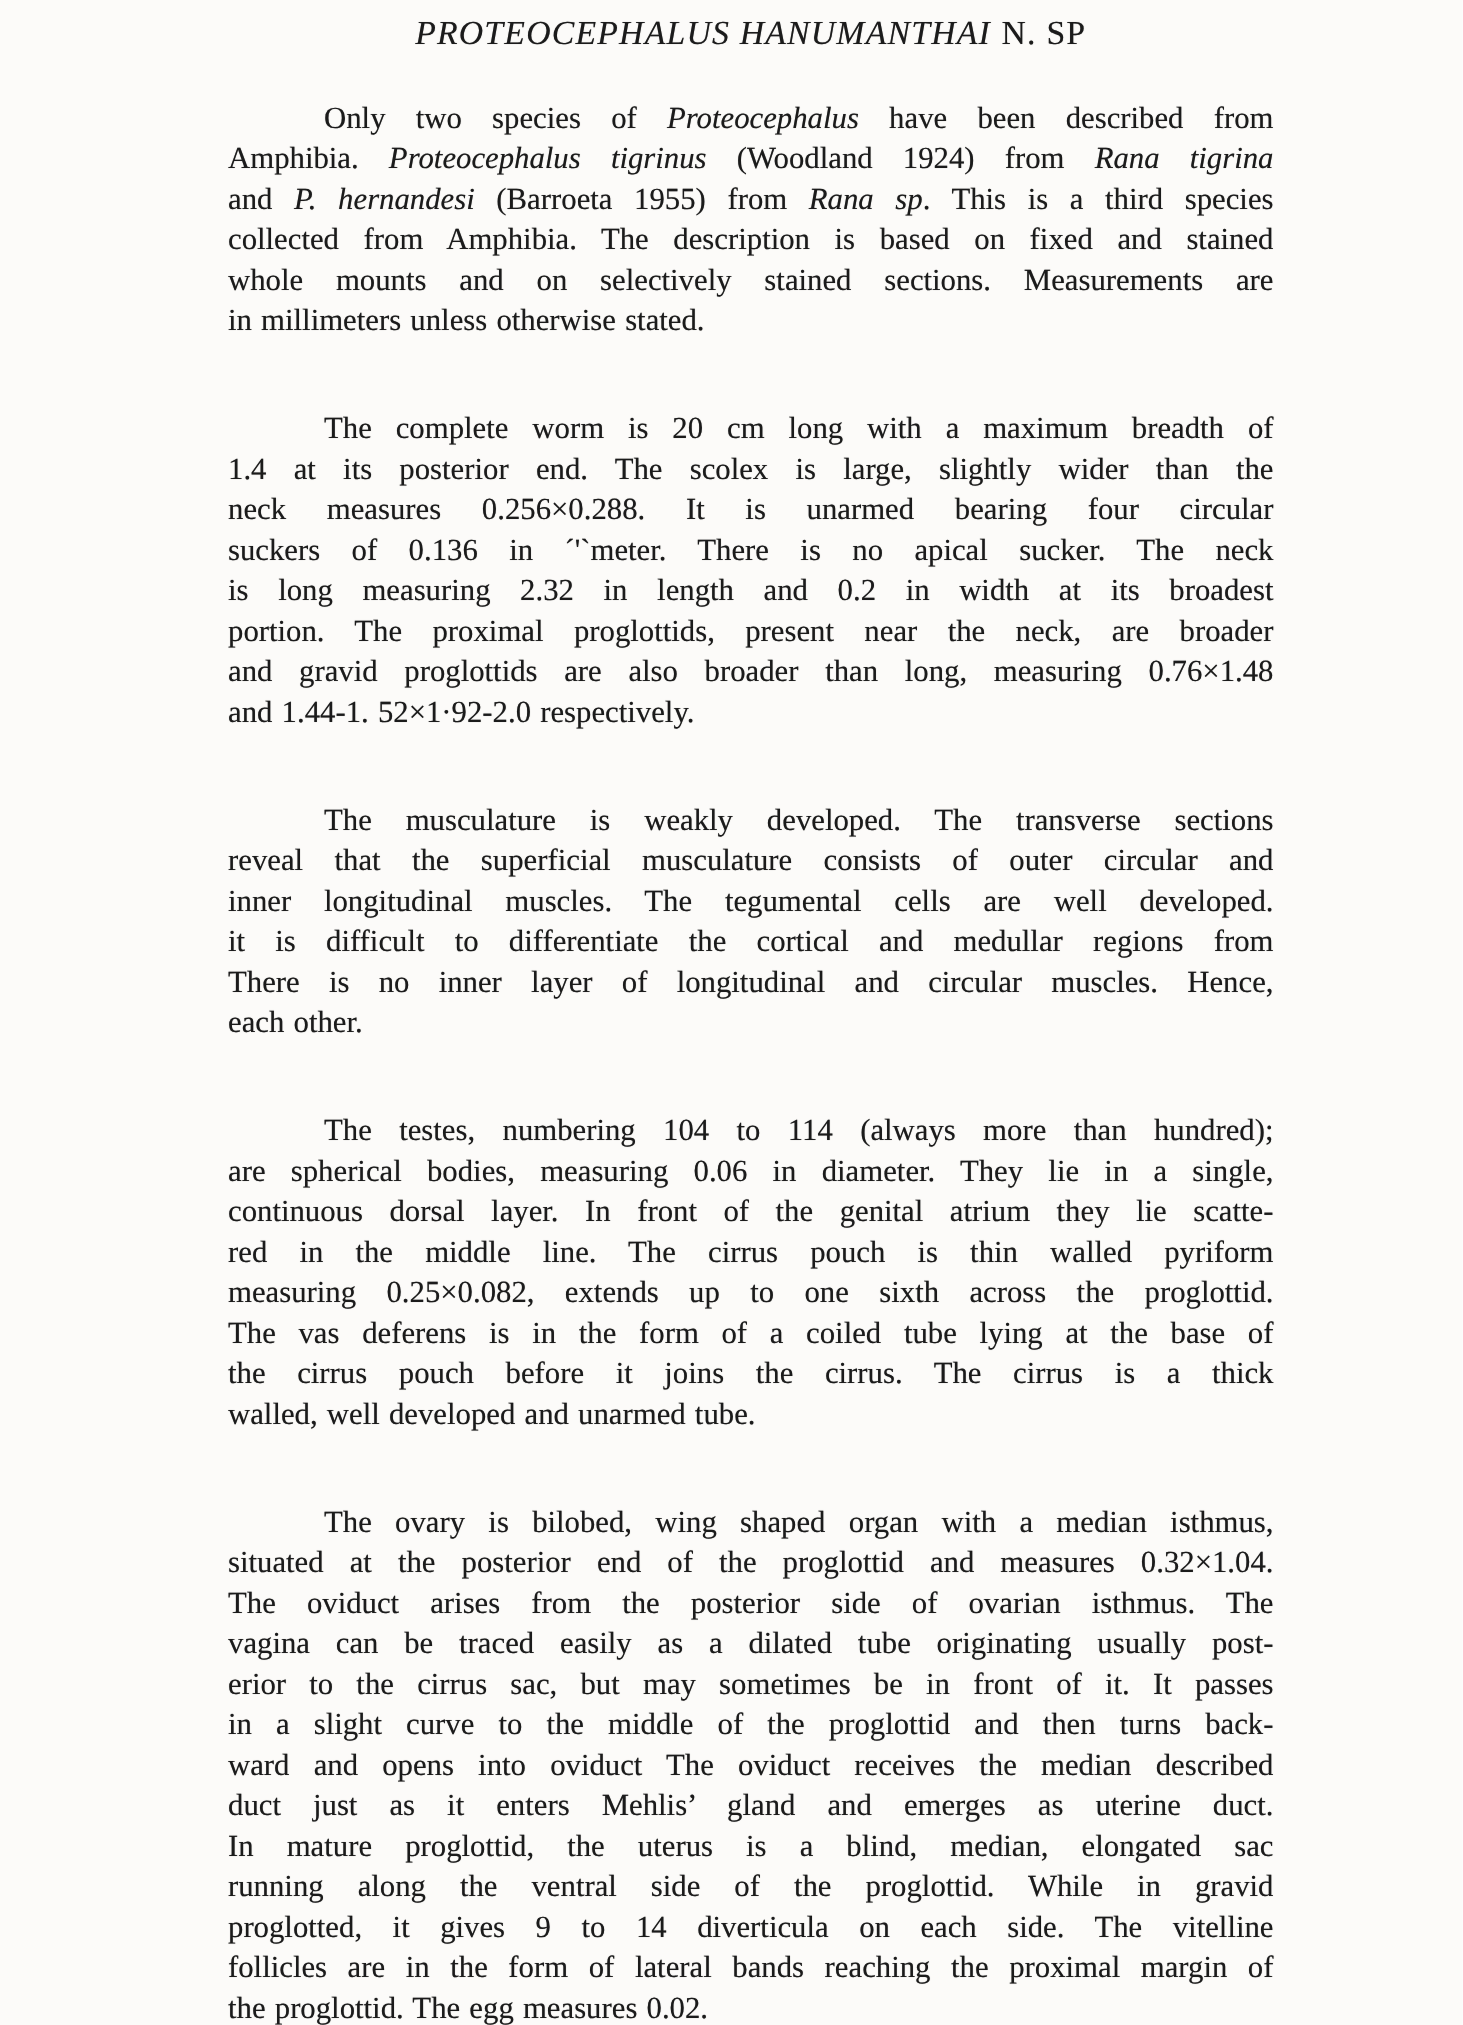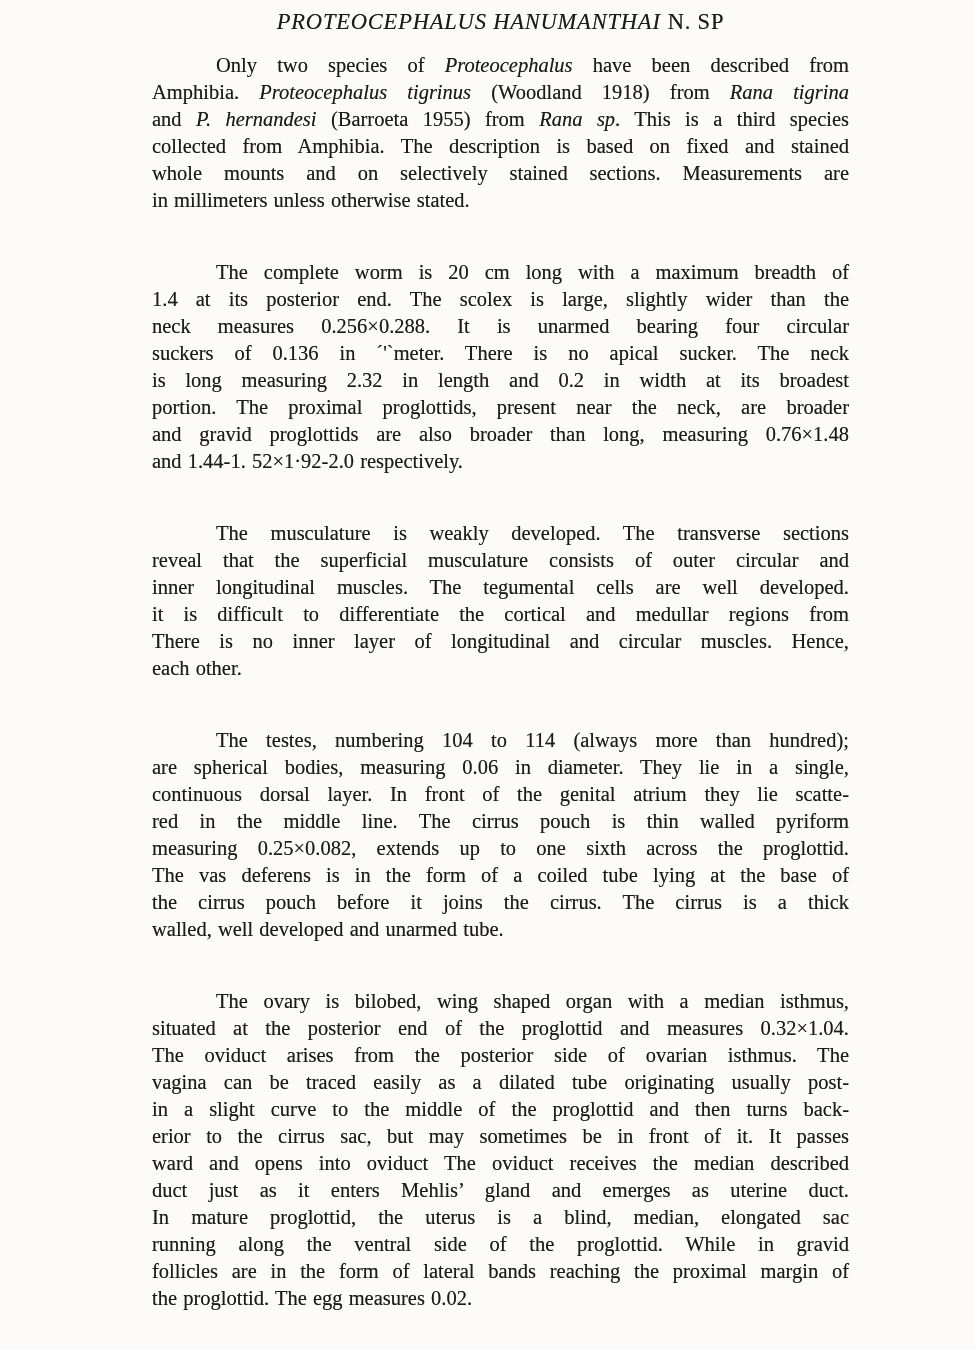--- a/index.html
+++ b/index.html
@@ -26,21 +26,21 @@
   .title {
     text-align: center;
     font-size: 22.5px;
     letter-spacing: 0.8px;
     white-space: nowrap;
     line-height: 27px;
   }
   .title .t-it { font-style: italic; }
   .title .t-ro { font-style: normal; margin-left: 7px; }
   .para { margin-top: 45px; }
-  .para.first { margin-top: 17px; }
+  .para.first { margin-top: 31px; }
   .line {
     line-height: 27px;
     text-align: justify;
     text-align-last: justify;
     word-spacing: 1px;
   }
   .line.lastline { text-align-last: left; }
   .line.indent { text-indent: 64px; }
   .it { font-style: italic; }
 </style>
@@ -49,21 +49,21 @@
 
 <div class="page">
   <div class="content">
 
     <div class="title">
       <span class="t-it">PROTEOCEPHALUS HANUMANTHAI</span><span class="t-ro">N. SP</span>
     </div>
 
     <div class="para first">
       <div class="line indent"><span>Only two species of </span><span class="it">Proteocephalus</span><span> have been described from</span></div>
-      <div class="line"><span>Amphibia. </span><span class="it">Proteocephalus tigrinus</span><span> (Woodland 1918) from </span><span class="it">Rana tigrina</span></div>
+      <div class="line"><span>Amphibia. </span><span class="it">Proteocephalus tigrinus</span><span> (Woodland 1924) from </span><span class="it">Rana tigrina</span></div>
       <div class="line"><span>and </span><span class="it">P. hernandesi</span><span> (Barroeta 1955) from </span><span class="it">Rana sp</span><span>. This is a third species</span></div>
       <div class="line">collected from Amphibia. The description is based on fixed and stained</div>
       <div class="line">whole mounts and on selectively stained sections. Measurements are</div>
       <div class="line lastline">in millimeters unless otherwise stated.</div>
     </div>
 
     <div class="para">
       <div class="line indent">The complete worm is 20 cm long with a maximum breadth of</div>
       <div class="line">1.4 at its posterior end. The scolex is large, slightly wider than the</div>
       <div class="line">neck measures 0.256×0.288. It is unarmed bearing four circular</div>
@@ -92,24 +92,25 @@
       <div class="line">The vas deferens is in the form of a coiled tube lying at the base of</div>
       <div class="line">the cirrus pouch before it joins the cirrus. The cirrus is a thick</div>
       <div class="line lastline">walled, well developed and unarmed tube.</div>
     </div>
 
     <div class="para">
       <div class="line indent">The ovary is bilobed, wing shaped organ with a median isthmus,</div>
       <div class="line">situated at the posterior end of the proglottid and measures 0.32×1.04.</div>
       <div class="line">The oviduct arises from the posterior side of ovarian isthmus. The</div>
       <div class="line">vagina can be traced easily as a dilated tube originating usually post-</div>
+      <div class="line">erior to the cirrus sac, but may sometimes be in front of it. It passes</div>
       <div class="line">in a slight curve to the middle of the proglottid and then turns back-</div>
-      <div class="line">erior to the cirrus sac, but may sometimes be in front of it. It passes</div>
       <div class="line">ward and opens into oviduct The oviduct receives the median described</div>
       <div class="line">duct just as it enters Mehlis’ gland and emerges as uterine duct.</div>
       <div class="line">In mature proglottid, the uterus is a blind, median, elongated sac</div>
       <div class="line">running along the ventral side of the proglottid. While in gravid</div>
+      <div class="line">proglotted, it gives 9 to 14 diverticula on each side. The vitelline</div>
       <div class="line">follicles are in the form of lateral bands reaching the proximal margin of</div>
       <div class="line lastline">the proglottid. The egg measures 0.02.</div>
     </div>
 
   </div>
 </div>
 
 </body></html>

